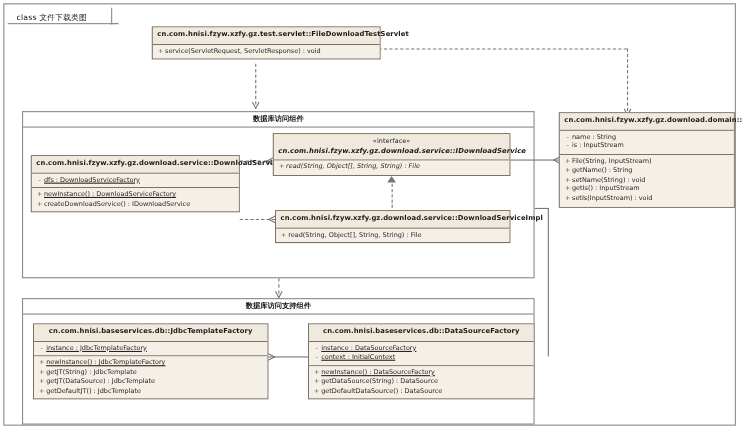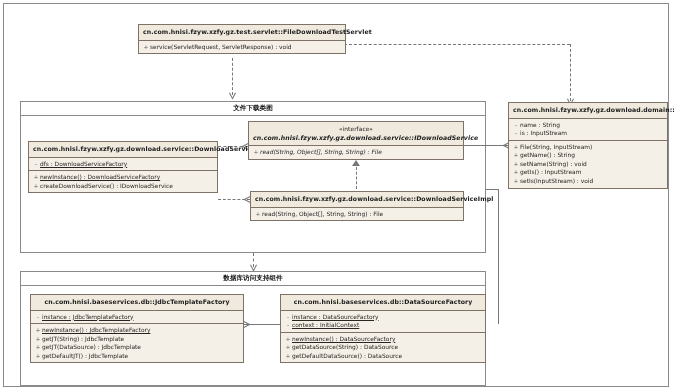--- a/index.html
+++ b/index.html
@@ -97,23 +97,26 @@
     content:"";position:absolute;right:0;height:1px;width:7px;background:#777;
   }
   .ah-right-open:before{top:0;transform:rotate(-28deg);transform-origin:right top;}
   .ah-right-open:after{bottom:0;transform:rotate(28deg);transform-origin:right bottom;}
 </style>
 </head>
 <body>
 
 <div id="frame">
 
+  <div id="frame-tab">
+    <span id="frame-tab-label">class 文件下载类图</span>
+  </div>
 
   <div class="pkg" style="left:16px;top:97px;height:152px;width:466px;">
-    <div class="pkg-title">文件下载类图</div>
+    <div class="pkg-title">数据库访问组件</div>
   </div>
 
   <div class="pkg" style="left:16px;top:267px;height:115px;width:466px;">
     <div class="pkg-title">数据库访问支持组件</div>
   </div>
 
   <div class="dsh-v" style="left:228px;top:54px;height:37px;"></div>
   <div class="ah-down-open" style="left:225px;top:89px;"></div>
 
   <div class="dsh-h" style="left:340px;top:40px;width:226px;"></div>

